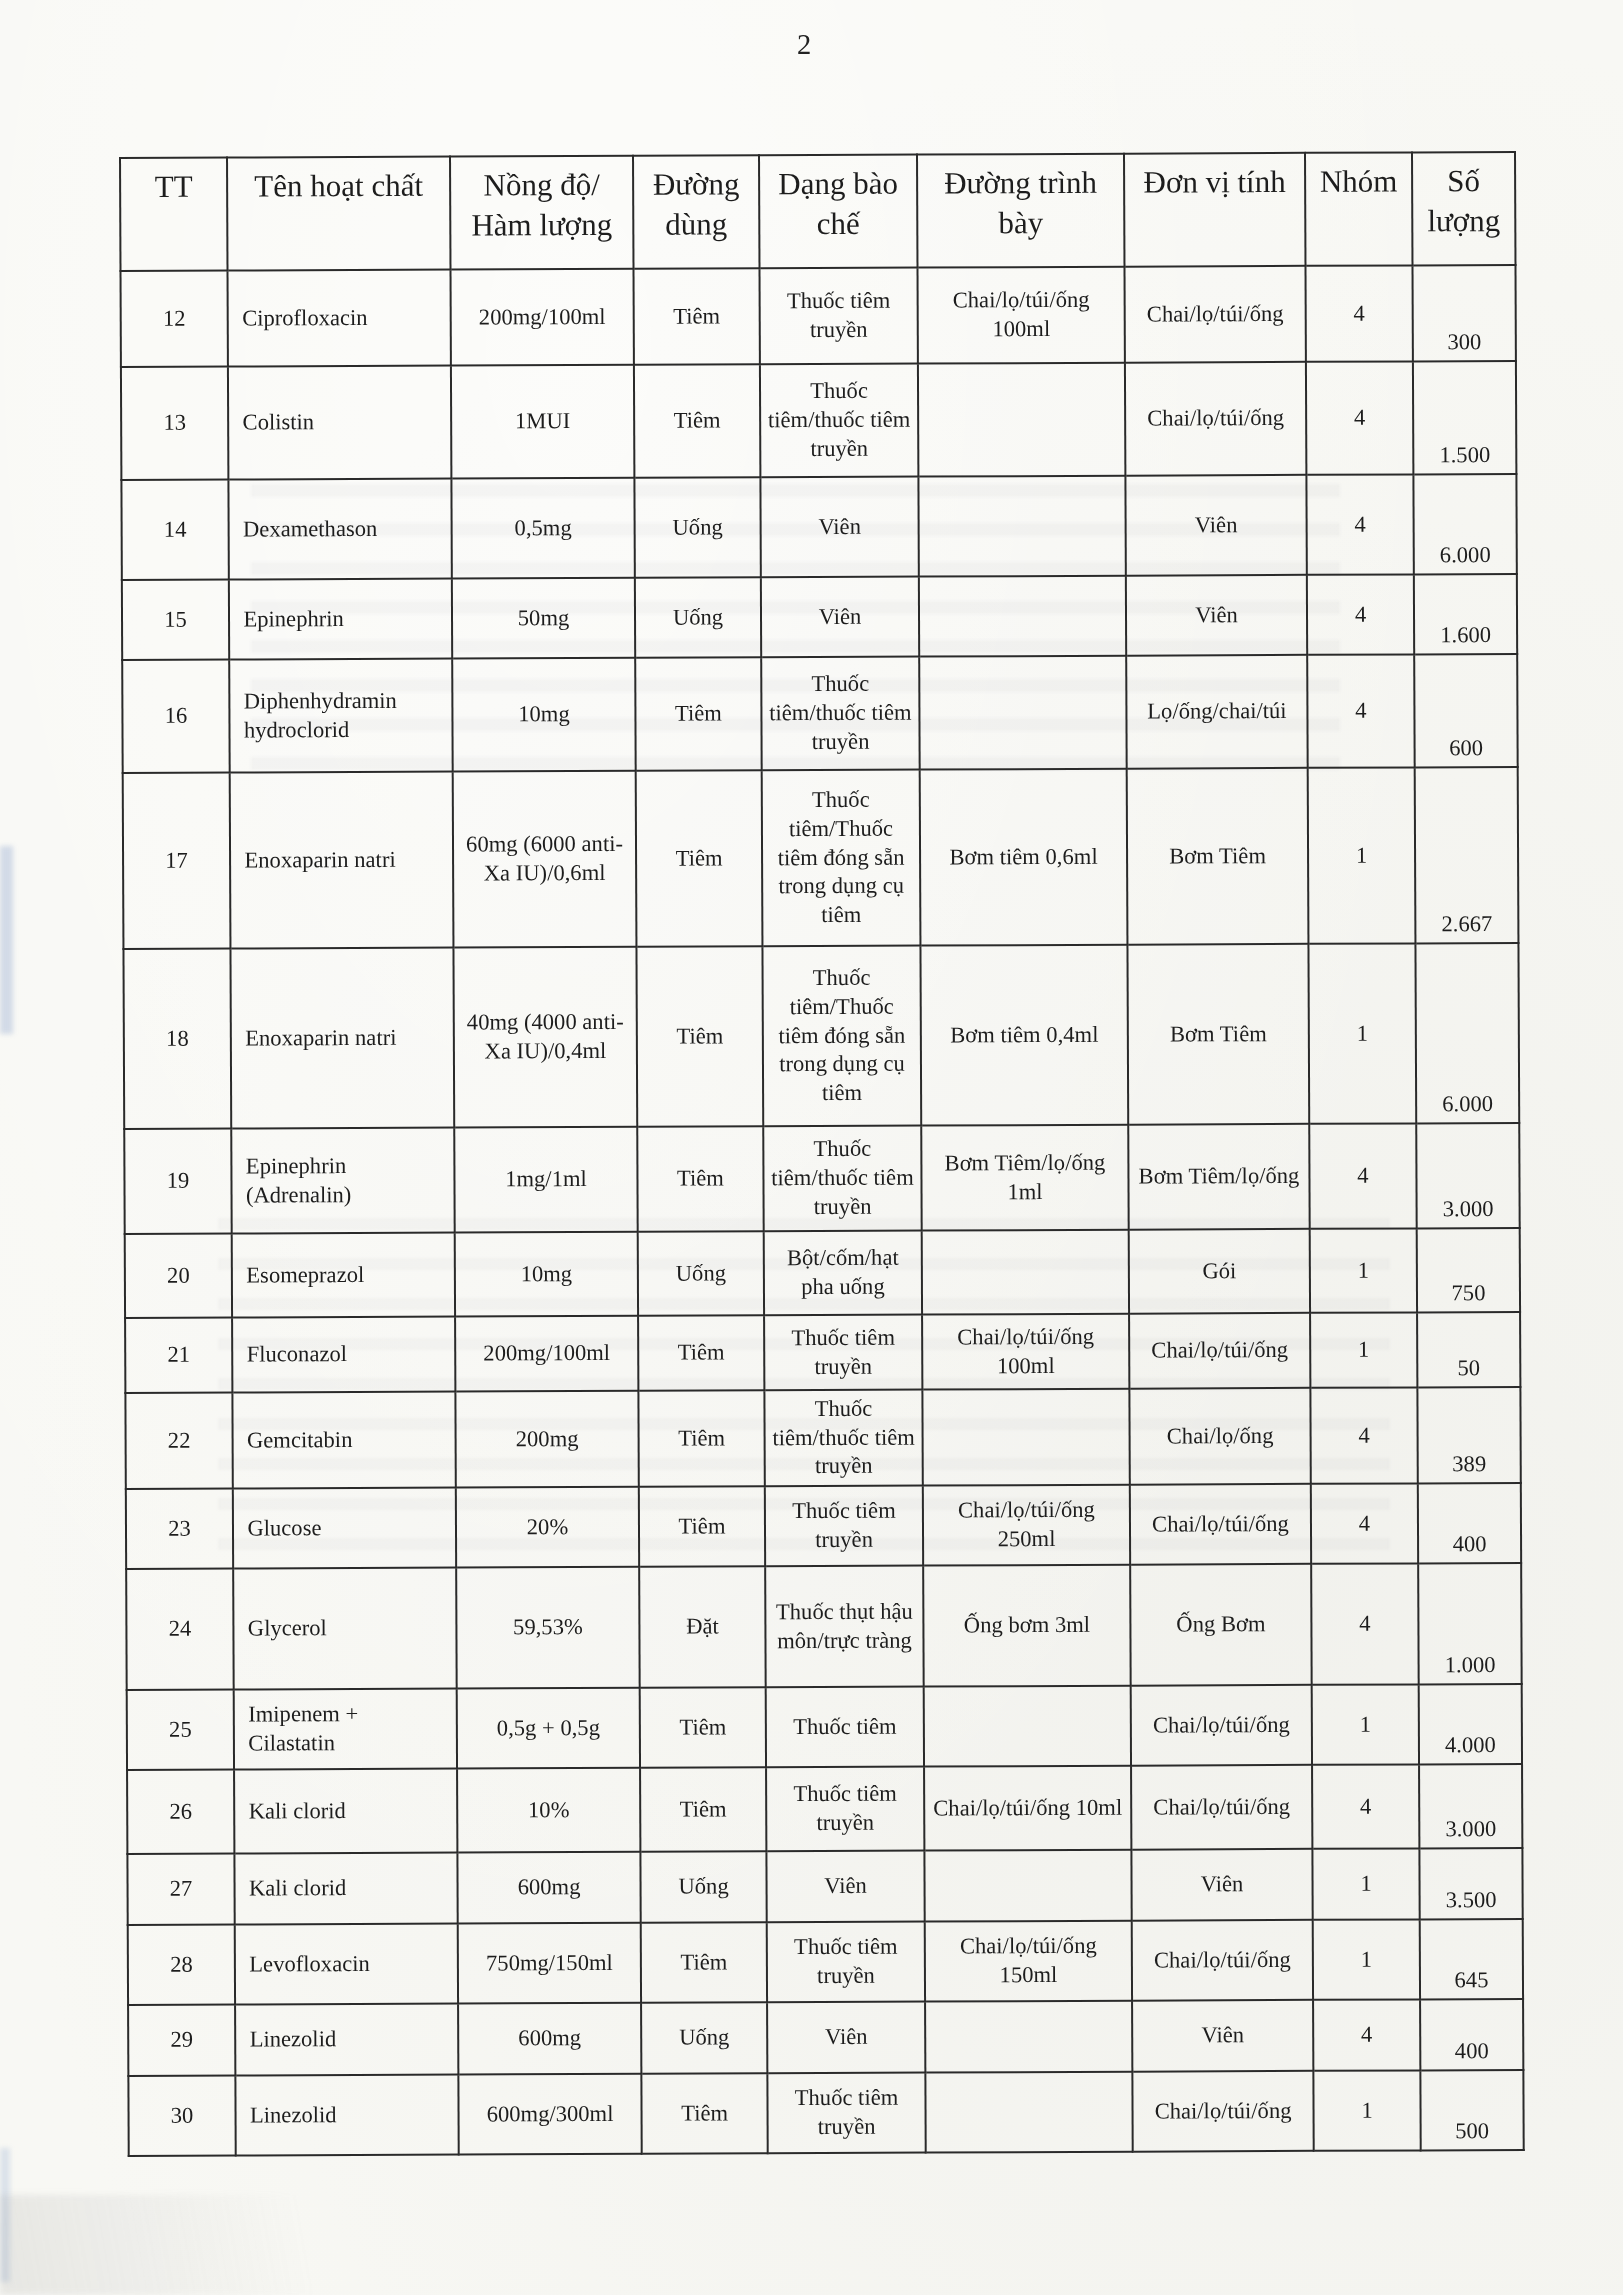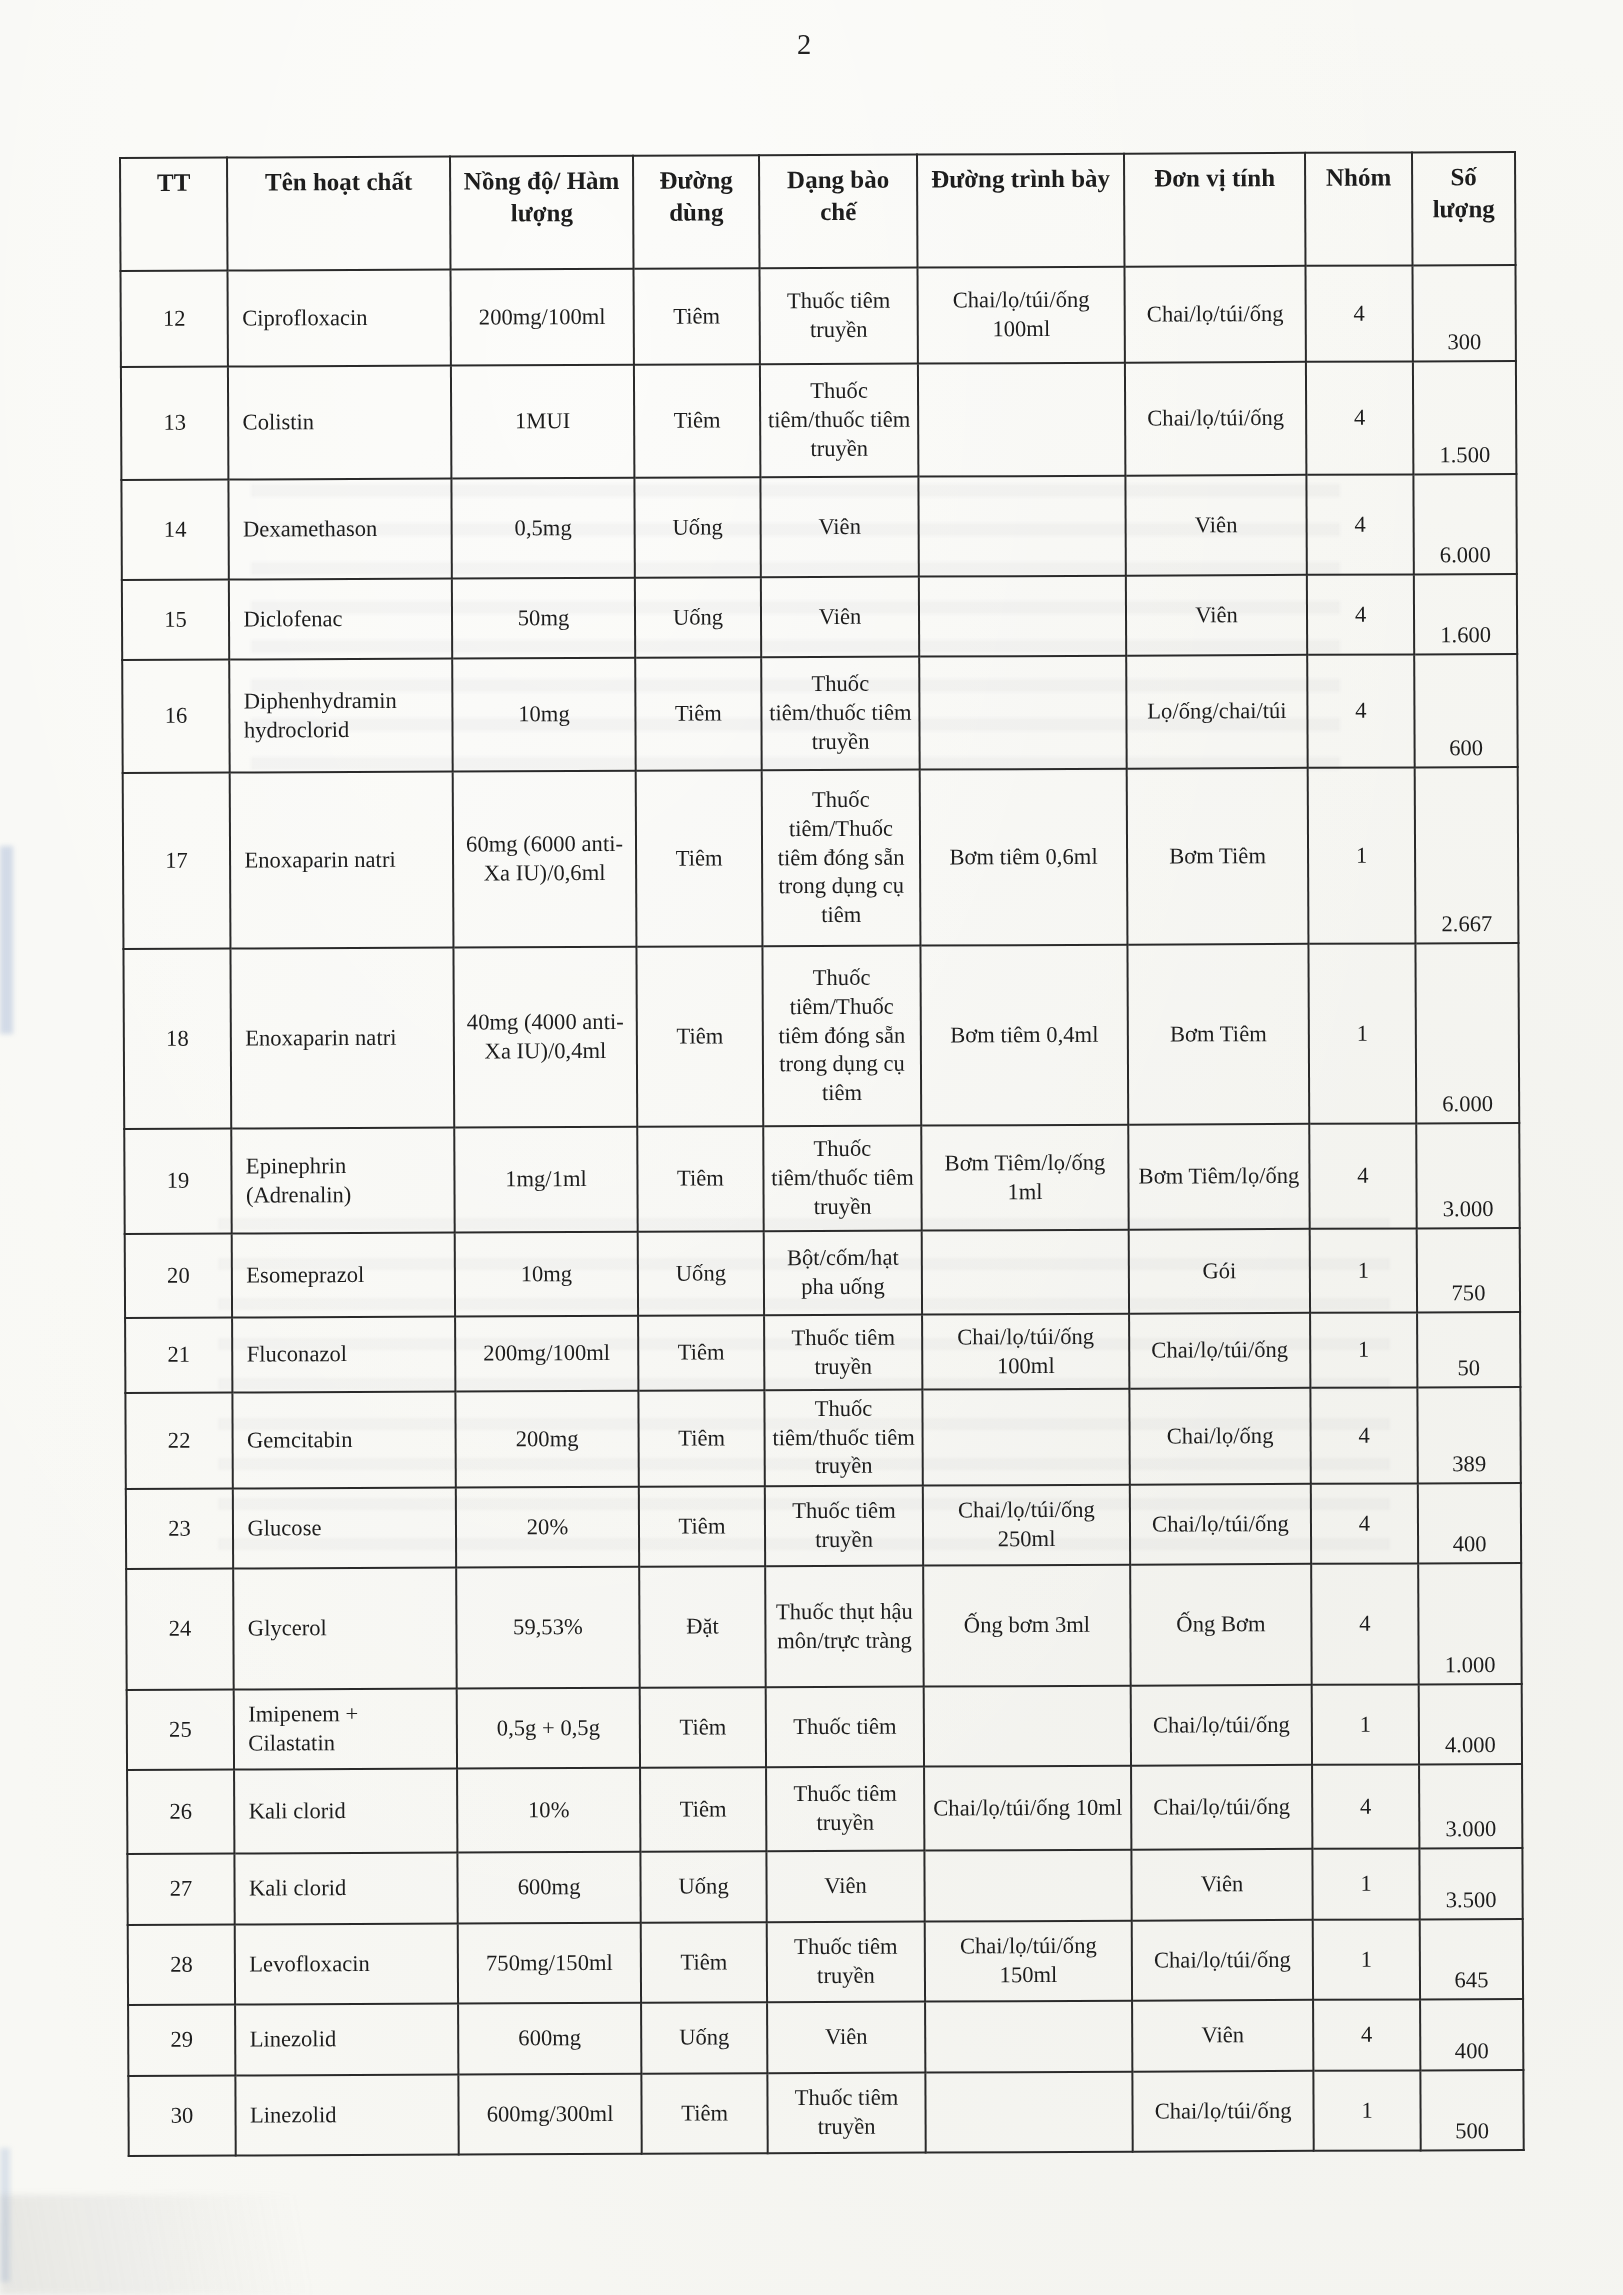--- a/index.html
+++ b/index.html
@@ -33,21 +33,21 @@
   }
   th, td {
     border:2.1px solid #2a2a2a;
     padding:3.3px 6.7px;
     text-align:center; vertical-align:middle;
     font-size:22.6px; line-height:1.28;
     overflow-wrap:break-word;
     background:transparent;
   }
   thead th {
-    font-size:25px; font-weight:bold;
+    font-size:31px; font-weight:normal;
     vertical-align:top; padding-top:8.4px;
   }
   td.col-ten { text-align:left; padding-left:13.4px; }
   td.col-soluong { vertical-align:bottom; padding-bottom:3px; }
   thead tr { height:113px; }
   #table-body tr:nth-child(1)  { height:96px; }
   #table-body tr:nth-child(2)  { height:113px; }
   #table-body tr:nth-child(3)  { height:100px; }
   #table-body tr:nth-child(4)  { height:80px;  }
   #table-body tr:nth-child(5)  { height:113px; }
@@ -159,21 +159,21 @@
             <td class="col-nongdo">0,5mg</td>
             <td class="col-duongdung">Uống</td>
             <td class="col-dangbaoche">Viên</td>
             <td class="col-dangtrinhbay"></td>
             <td class="col-donvitinh">Viên</td>
             <td class="col-nhom">4</td>
             <td class="col-soluong">6.000</td>
           </tr>
           <tr>
             <td class="col-tt">15</td>
-            <td class="col-ten">Diclofenac</td>
+            <td class="col-ten">Epinephrin</td>
             <td class="col-nongdo">50mg</td>
             <td class="col-duongdung">Uống</td>
             <td class="col-dangbaoche">Viên</td>
             <td class="col-dangtrinhbay"></td>
             <td class="col-donvitinh">Viên</td>
             <td class="col-nhom">4</td>
             <td class="col-soluong">1.600</td>
           </tr>
           <tr>
             <td class="col-tt">16</td>

